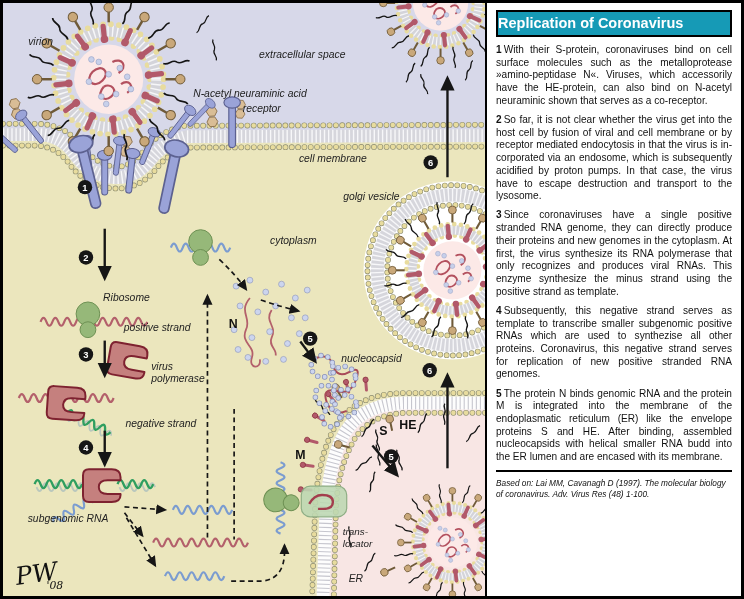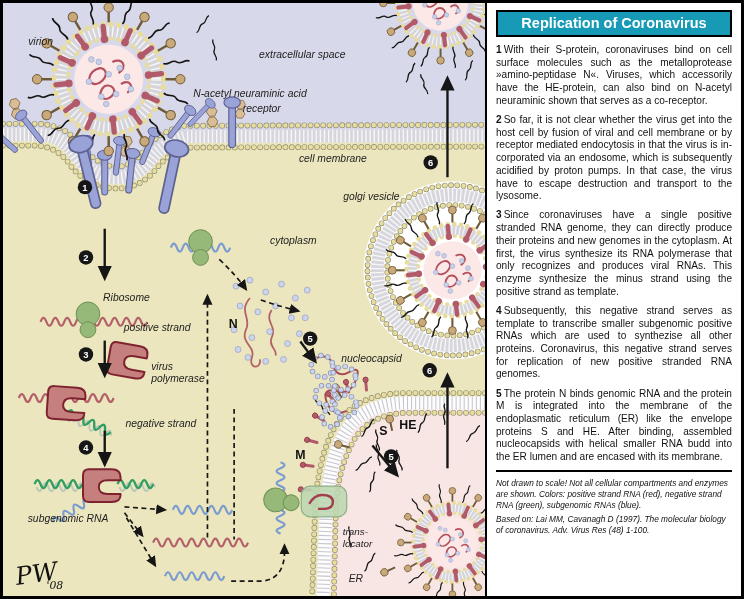--- a/index.html
+++ b/index.html
@@ -1,19 +1,19 @@
 <!DOCTYPE html>
 <html><head>
 <meta charset="utf-8">
 <style>
   html,body{margin:0;padding:0;background:#888;}
   .frame{box-sizing:border-box;width:744px;height:599px;border:3px solid #000;display:flex;background:#fff;font-family:"Liberation Sans",sans-serif;}
   .diagram-pane{flex:0 0 482px;height:593px;overflow:hidden;}
   .text-panel{flex:1;border-left:2px solid #000;background:#fff;padding:7px 9px 0 9px;overflow:hidden;}
-  .panel-header{border:2px solid #000;background:#169ab6;color:#fff;font-weight:bold;font-size:14.5px;text-align:center;padding:3px 0 4px;margin-bottom:7px;}
+  .panel-header{border:2px solid #000;background:#169ab6;color:#fff;font-weight:bold;font-size:14.5px;text-align:left;padding:3px 0 4px;margin-bottom:7px;}
   .para{font-size:10.1px;line-height:1.26;text-align:justify;margin:0 0 6.5px;color:#111;}
   .pnum{font-weight:bold;margin-right:2px;}
   .rule{border:none;border-top:2px solid #000;margin:5px 0 6px;}
   .foot{font-size:8.3px;font-style:italic;line-height:1.33;margin:0 0 3px;color:#111;text-align:left;}
 
   
   .bead{fill:none;stroke:#e8dc9e;stroke-width:4.6;stroke-dasharray:0 6.4;stroke-linecap:round;}
   .beadU{fill:none;stroke:#8e8e72;stroke-width:5.8;stroke-dasharray:0 6.4;stroke-linecap:round;}
   .band{fill:none;stroke:#d6d6dc;stroke-width:13;}
   .bandtex{fill:none;stroke:#f7f7f9;stroke-width:13;stroke-dasharray:1.4 2.8;}
@@ -369,16 +369,15 @@
   <div class="text-panel">
     <div class="panel-header">
       <span>Replication of Coronavirus</span>
     </div>
     <p class="para"><span class="pnum">1</span><span>With their S-protein, coronaviruses bind on cell surface molecules such as the metalloprotease »amino-peptidase N«. Viruses, which accessorily have the HE-protein, can also bind on N-acetyl neuraminic shown that serves as a co-receptor.</span></p>
     <p class="para"><span class="pnum">2</span><span>So far, it is not clear whether the virus get into the host cell by fusion of viral and cell membrane or by receptor mediated endocytosis in that the virus is in-corporated via an endosome, which is subsequently acidified by proton pumps. In that case, the virus have to escape destruction and transport to the lysosome.</span></p>
     <p class="para"><span class="pnum">3</span><span>Since coronaviruses have a single positive stranded RNA genome, they can directly produce their proteins and new genomes in the cytoplasm. At first, the virus synthesize its RNA polymerase that only recognizes and produces viral RNAs. This enzyme synthesize the minus strand using the positive strand as template.</span></p>
     <p class="para"><span class="pnum">4</span><span>Subsequently, this negative strand serves as template to transcribe smaller subgenomic positive RNAs which are used to synthezise all other proteins. Coronavirus, this negative strand serves for replication of new positive stranded RNA genomes.</span></p>
     <p class="para"><span class="pnum">5</span><span>The protein N binds genomic RNA and the protein M is integrated into the membrane of the endoplasmatic reticulum (ER) like the envelope proteins S and HE. After binding, assembled nucleocapsids with helical smaller RNA budd into the ER lumen and are encased with its membrane.</span></p>
     <hr class="rule">
-    <p class="foot">Not drawn to scale! Not all cellular compartments and enzymes are shown. Colors: positive strand RNA (red), negative strand RNA (green), subgenomic RNAs (blue).</p>
     <p class="foot">Based on: Lai MM, Cavanagh D (1997). The molecular biology of coronavirus. Adv. Virus Res (48) 1-100.</p>
   </div>
 </div>
 
 </body></html>

